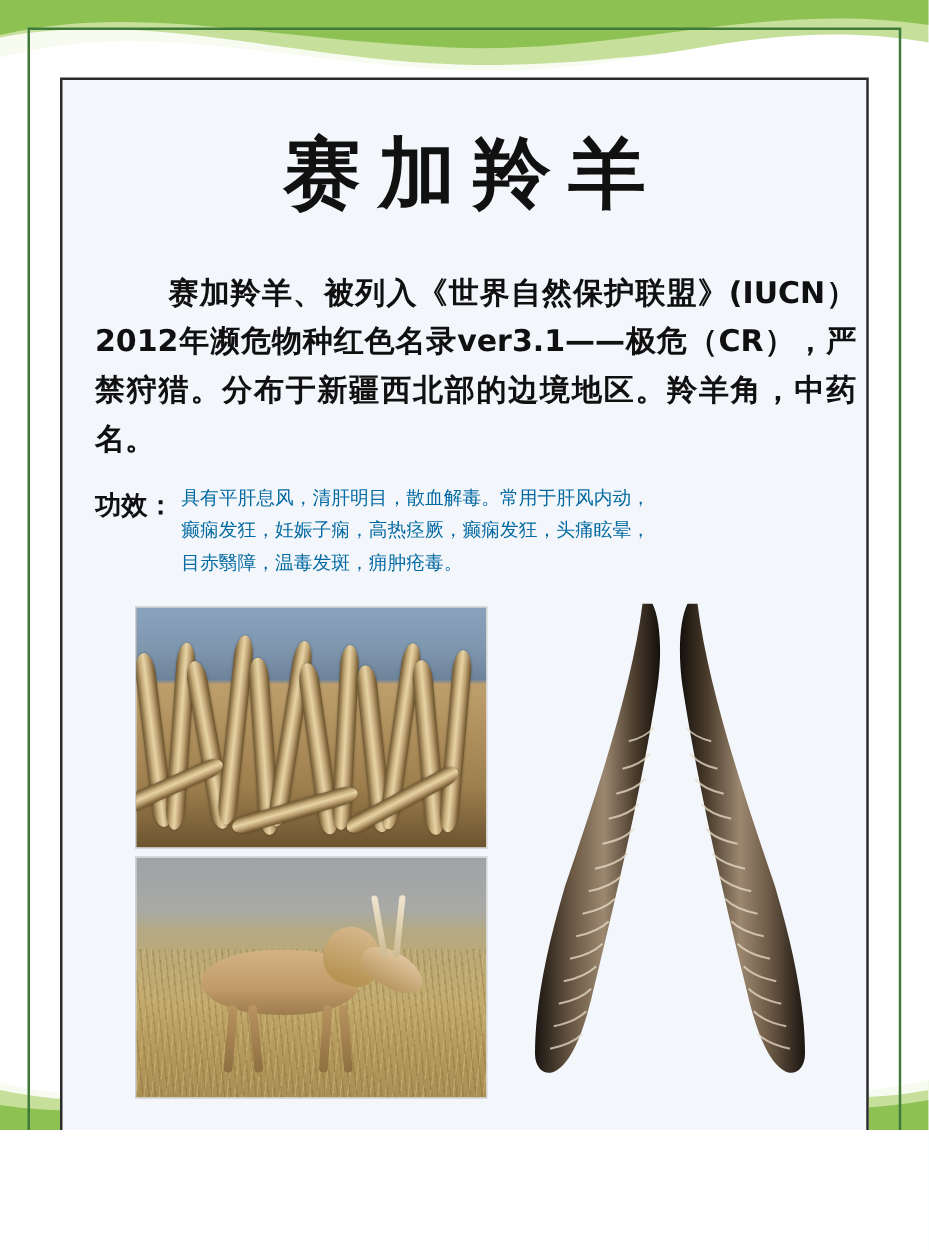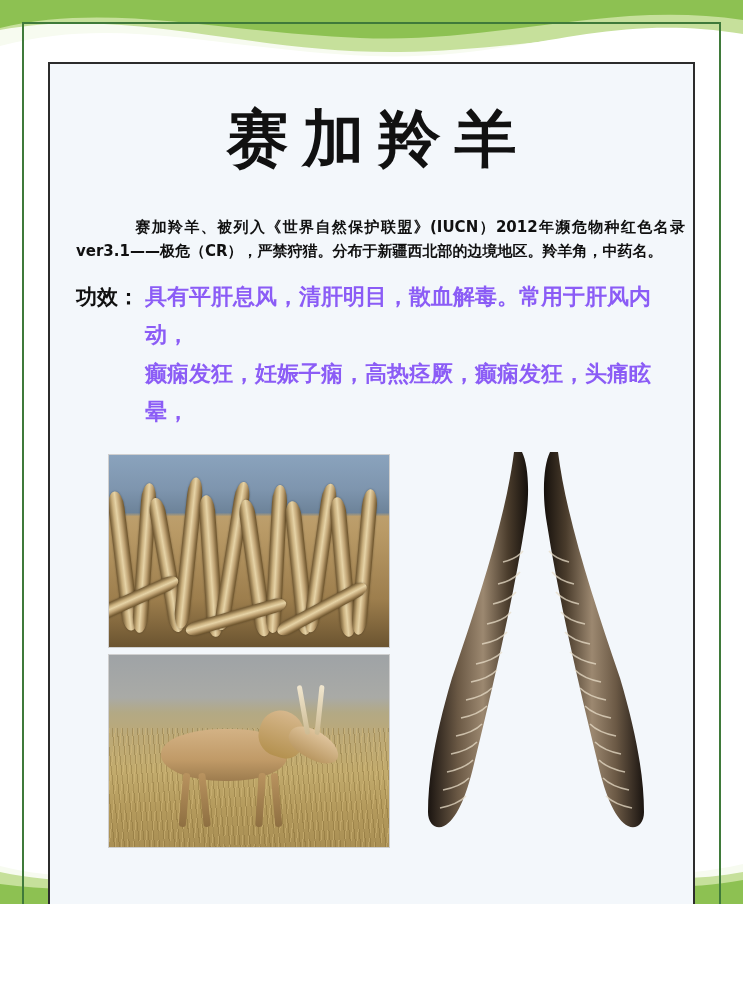--- a/index.html
+++ b/index.html
@@ -67,21 +67,21 @@
     font-weight: bold;
     letter-spacing: 14px;
     color: #111111;
     line-height: 1.05;
     text-indent: 14px;
   }
 
   
   .body-text {
     margin: 44px 8px 0 26px;
-    font-size: 15px;
+    font-size: 24px;
     font-weight: bold;
     color: #101010;
     line-height: 1.62;
     text-align: justify;
   }
   .body-text .indent { display: inline-block; width: 58px; }
 
   
   .efficacy {
     margin: 14px 26px 0 26px;
@@ -92,23 +92,23 @@
     flex: 0 0 auto;
     font-size: 21px;
     font-weight: bold;
     color: #101010;
     line-height: 1.72;
     white-space: nowrap;
     padding-top: 1px;
   }
   .efficacy-body {
     flex: 1 1 auto;
-    font-size: 22px;
-    font-weight: bold;
-    color: #8b5cf6;
+    font-size: 15px;
+    font-weight: normal;
+    color: #0369a1;
     line-height: 1.75;
     padding-left: 6px;
   }
   .efficacy-body p { margin: 0; }
 
   
   .images {
     position: relative;
     margin: 22px 0 0 0;
     height: 400px;
@@ -236,20 +236,21 @@
 
     <h1 class="title">赛加羚羊</h1>
 
     <div class="body-text"><span class="indent"></span><span>赛加羚羊、被列入《世界自然保护联盟》(IUCN）2012年濒危物种红色名录ver3.1——极危（CR），严禁狩猎。分布于新疆西北部的边境地区。羚羊角，中药名。</span></div>
 
     <div class="efficacy">
       <div class="efficacy-label">功效：</div>
       <div class="efficacy-body">
         <p>具有平肝息风，清肝明目，散血解毒。常用于肝风内动，</p>
         <p>癫痫发狂，妊娠子痫，高热痉厥，癫痫发狂，头痛眩晕，</p>
+        <p>目赤翳障，温毒发斑，痈肿疮毒。</p>
       </div>
     </div>
 
     <div class="images">
 
       <div class="photo photo-horns">
         <div class="horns-bg">
           <div class="horn-stick" style="left:6px;  top:36px;  width:16px; height:140px; transform:rotate(-7deg);"></div>
           <div class="horn-stick" style="left:28px; top:28px;  width:15px; height:150px; transform:rotate(4deg);"></div>
           <div class="horn-stick" style="left:50px; top:42px;  width:16px; height:136px; transform:rotate(-10deg);"></div>

